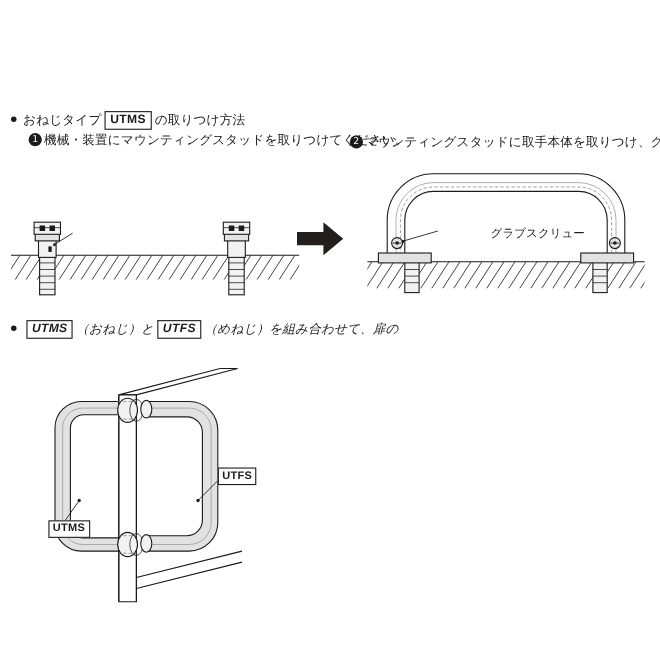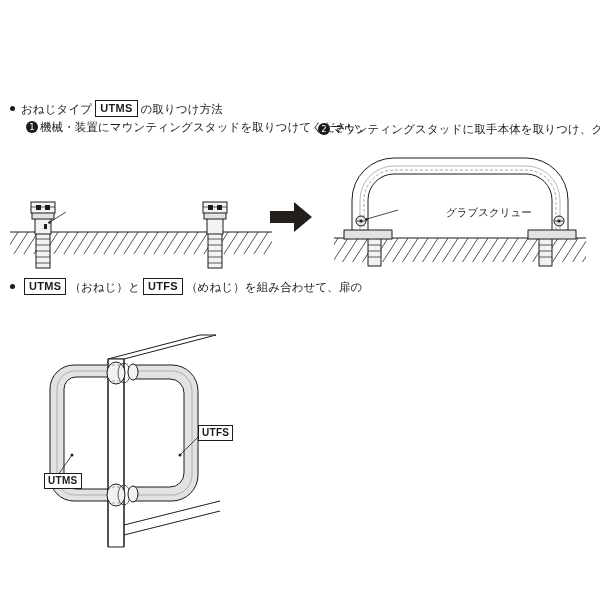--- a/index.html
+++ b/index.html
@@ -75,21 +75,21 @@
     top: -1px;
   }
 
   
   #hdr-left   { left: 10px;  top: 100px; }
   #hdr-left-2 { left: 26px;  top: 118px; }
   #hdr-right  { left: 318px; top: 120px; }
   #hdr-right-2{ left: 330px; top: 138px; }
 
   
-  #mid-1 { left: 10px; top: 278px; }
+  #mid-1 { left: 10px; top: 290px; font-style: italic; }
   #mid-2 { left: 26px; top: 312px; }
 
   
   svg.draw {
     position: absolute;
     overflow: visible;
   }
   #svg-stud   { left: 0px;   top: 160px; }
   #svg-arrow  { left: 268px; top: 198px; }
   #svg-handle { left: 330px; top: 160px; }

